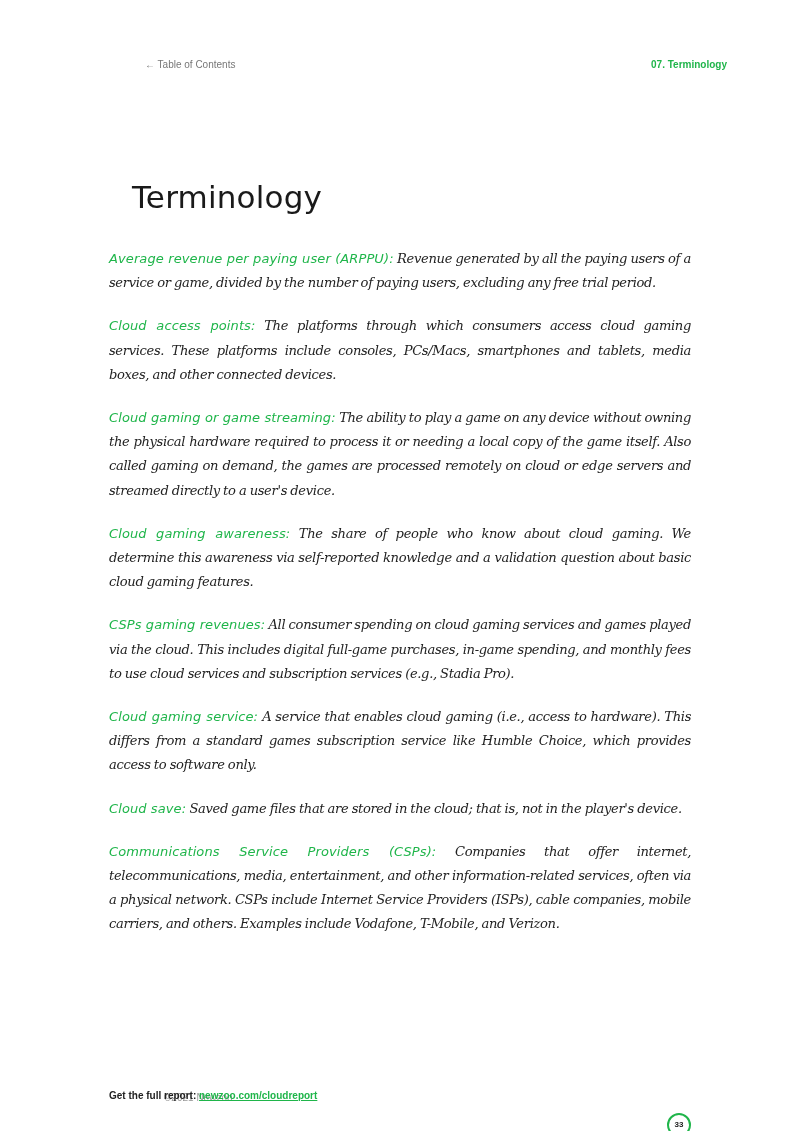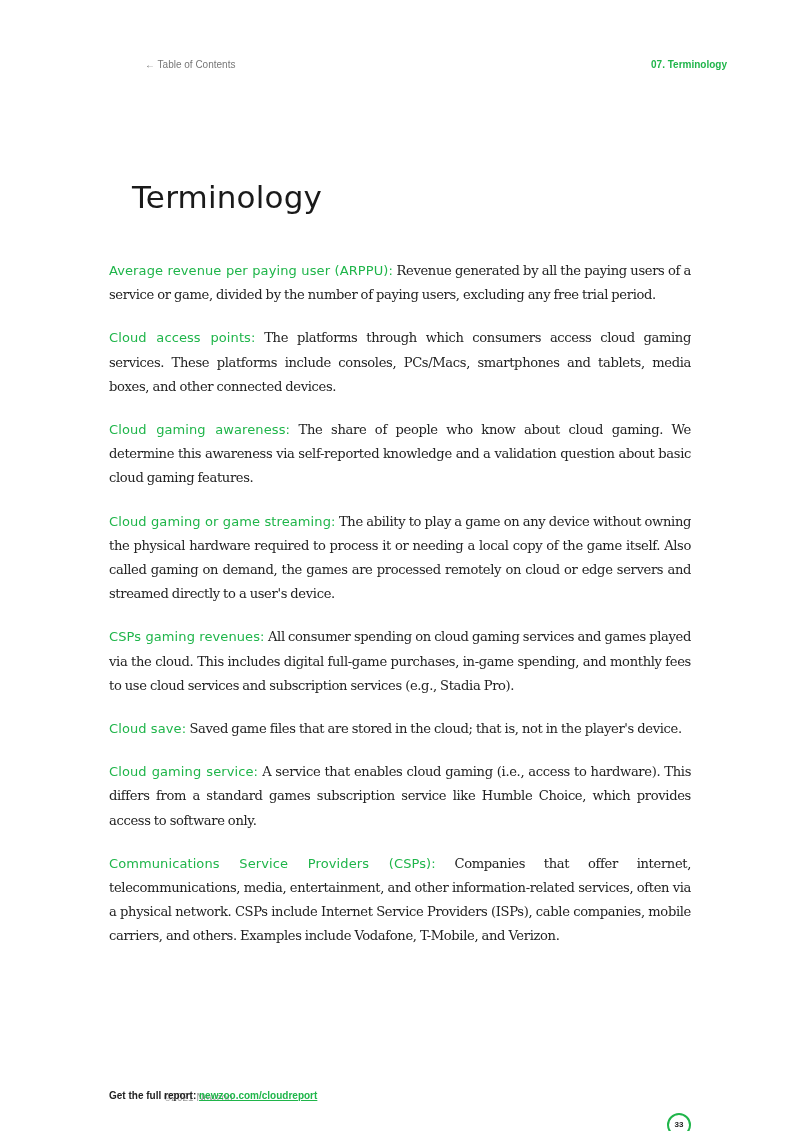--- a/index.html
+++ b/index.html
@@ -2,46 +2,46 @@
 <html><head>
 <meta charset="utf-8">
 <style>
   html, body { margin: 0; padding: 0; background: #ffffff; }
   body { width: 800px; height: 1131px; position: relative; overflow: hidden; }
   .header { position: absolute; top: 59px; left: 109px; width: 582px; height: 14px; margin-left: 36px; }
   .toc-link { position: absolute; left: 0; top: 0; font-family: "Liberation Sans", sans-serif; font-size: 10px; color: #777777; text-decoration: none; cursor: pointer; }
   .section-label { position: absolute; right: 0; top: 0; font-family: "Liberation Sans", sans-serif; font-size: 10px; font-weight: bold; color: #1fb54a; }
   .page-title { position: absolute; top: 163px; left: 116px; margin: 16px; font-family: "DejaVu Sans", sans-serif; font-weight: normal; font-size: 31px; color: #1a1a1a; letter-spacing: 0.2px; }
   .terms { position: absolute; top: 245px; left: 109px; width: 582px; }
-  .term { margin: 14px 0 19px 0; font-family: "DejaVu Serif", serif; font-size: 13.1px; line-height: 24.2px; color: #222222; text-align: justify; letter-spacing: -0.35px; word-spacing: -0.5px; }
+  .term { margin: 2px 0 19px 0; font-family: "DejaVu Serif", serif; font-size: 13.1px; line-height: 24.2px; color: #222222; text-align: justify; letter-spacing: -0.35px; word-spacing: -0.5px; font-style: italic; }
   .term-name { font-family: "DejaVu Sans", sans-serif; font-size: 13px; color: #1fb54a; letter-spacing: 0.1px; word-spacing: 0; }
   .footer { position: absolute; top: 1086px; left: 109px; width: 582px; height: 24px; }
   .copyright { position: absolute; left: 16px; top: 6px; font-family: "Liberation Sans", sans-serif; font-size: 10px; color: #999999; margin-left: 39px; }
   .cta { position: absolute; left: 0; right: 0; top: 4px; text-align: left; font-family: "Liberation Sans", sans-serif; font-size: 10px; font-weight: bold; color: #222222; }
   .cta-link { color: #1fb54a; text-decoration: underline; cursor: pointer; }
   .page-number { position: absolute; right: 0; top: 0; width: 20px; height: 20px; border: 2px solid #1fb54a; border-radius: 50%; box-sizing: content-box; font-family: "Liberation Sans", sans-serif; font-size: 8px; font-weight: bold; color: #222222; text-align: center; line-height: 20px; margin-top: 27px; }
 </style>
 </head>
 <body>
 
 <div class="header">
   <a class="toc-link">← Table of Contents</a>
   <span class="section-label">07. Terminology</span>
 </div>
 
 <h1 class="page-title">Terminology</h1>
 
 <div class="terms">
   <p class="term"><span class="term-name">Average revenue per paying user (ARPPU):</span> <span>Revenue generated by all the paying users of a service or game, divided by the number of paying users, excluding any free trial period.</span></p>
   <p class="term"><span class="term-name">Cloud access points:</span> <span>The platforms through which consumers access cloud gaming services. These platforms include consoles, PCs/Macs, smartphones and tablets, media boxes, and other connected devices.</span></p>
+  <p class="term"><span class="term-name">Cloud gaming or game streaming:</span> <span>The ability to play a game on any device without owning the physical hardware required to process it or needing a local copy of the game itself. Also called gaming on demand, the games are processed remotely on cloud or edge servers and streamed directly to a user's device.</span></p>
   <p class="term"><span class="term-name">Cloud gaming awareness:</span> <span>The share of people who know about cloud gaming. We determine this awareness via self-reported knowledge and a validation question about basic cloud gaming features.</span></p>
-  <p class="term"><span class="term-name">Cloud gaming or game streaming:</span> <span>The ability to play a game on any device without owning the physical hardware required to process it or needing a local copy of the game itself. Also called gaming on demand, the games are processed remotely on cloud or edge servers and streamed directly to a user's device.</span></p>
   <p class="term"><span class="term-name">CSPs gaming revenues:</span> <span>All consumer spending on cloud gaming services and games played via the cloud. This includes digital full-game purchases, in-game spending, and monthly fees to use cloud services and subscription services (e.g., Stadia Pro).</span></p>
+  <p class="term"><span class="term-name">Cloud gaming service:</span> <span>A service that enables cloud gaming (i.e., access to hardware). This differs from a standard games subscription service like Humble Choice, which provides access to software only.</span></p>
   <p class="term"><span class="term-name">Cloud save:</span> <span>Saved game files that are stored in the cloud; that is, not in the player's device.</span></p>
-  <p class="term"><span class="term-name">Cloud gaming service:</span> <span>A service that enables cloud gaming (i.e., access to hardware). This differs from a standard games subscription service like Humble Choice, which provides access to software only.</span></p>
   <p class="term"><span class="term-name">Communications Service Providers (CSPs):</span> <span>Companies that offer internet, telecommunications, media, entertainment, and other information-related services, often via a physical network. CSPs include Internet Service Providers (ISPs), cable companies, mobile carriers, and others. Examples include Vodafone, T-Mobile, and Verizon.</span></p>
 </div>
 
 <div class="footer">
   <span class="copyright">©2021 Newzoo</span>
   <div class="cta"><span>Get the full report: </span><a class="cta-link">newzoo.com/cloudreport</a></div>
   <div class="page-number">33</div>
 </div>
 
 </body></html>

